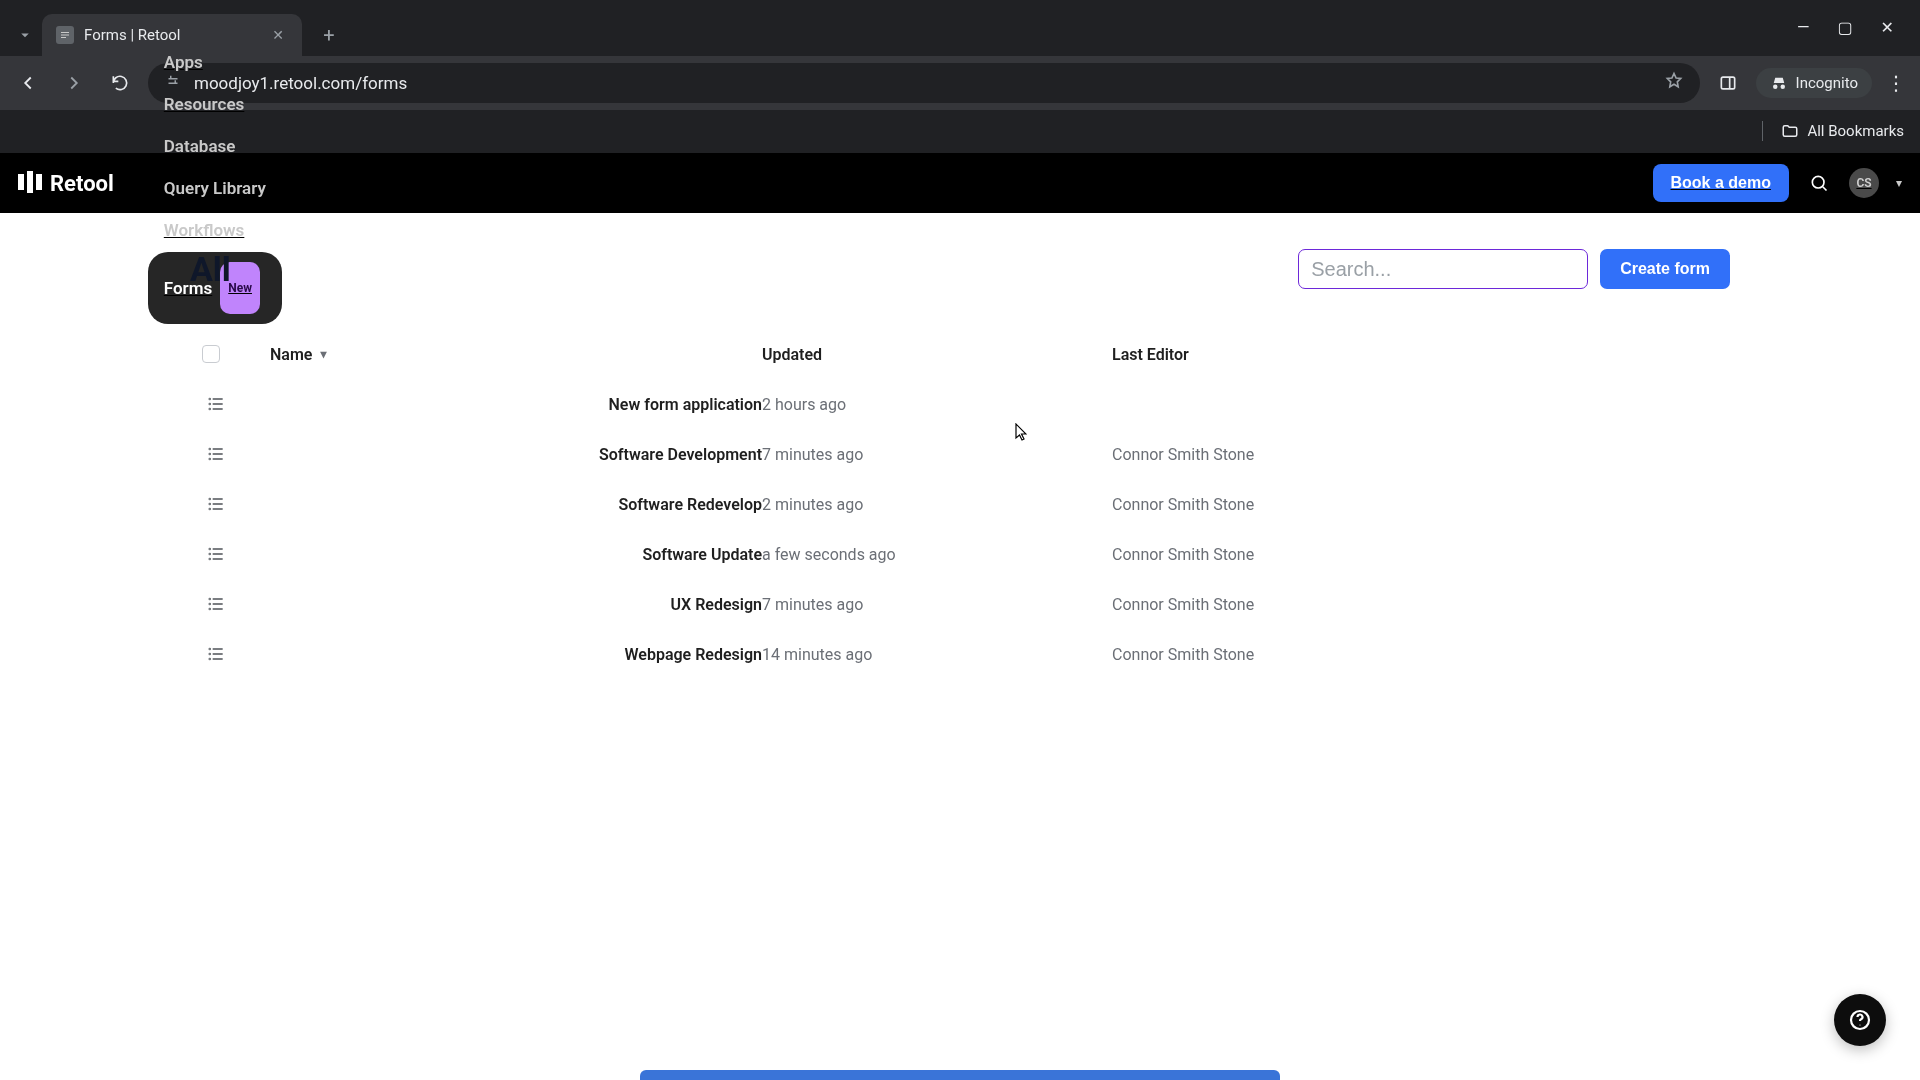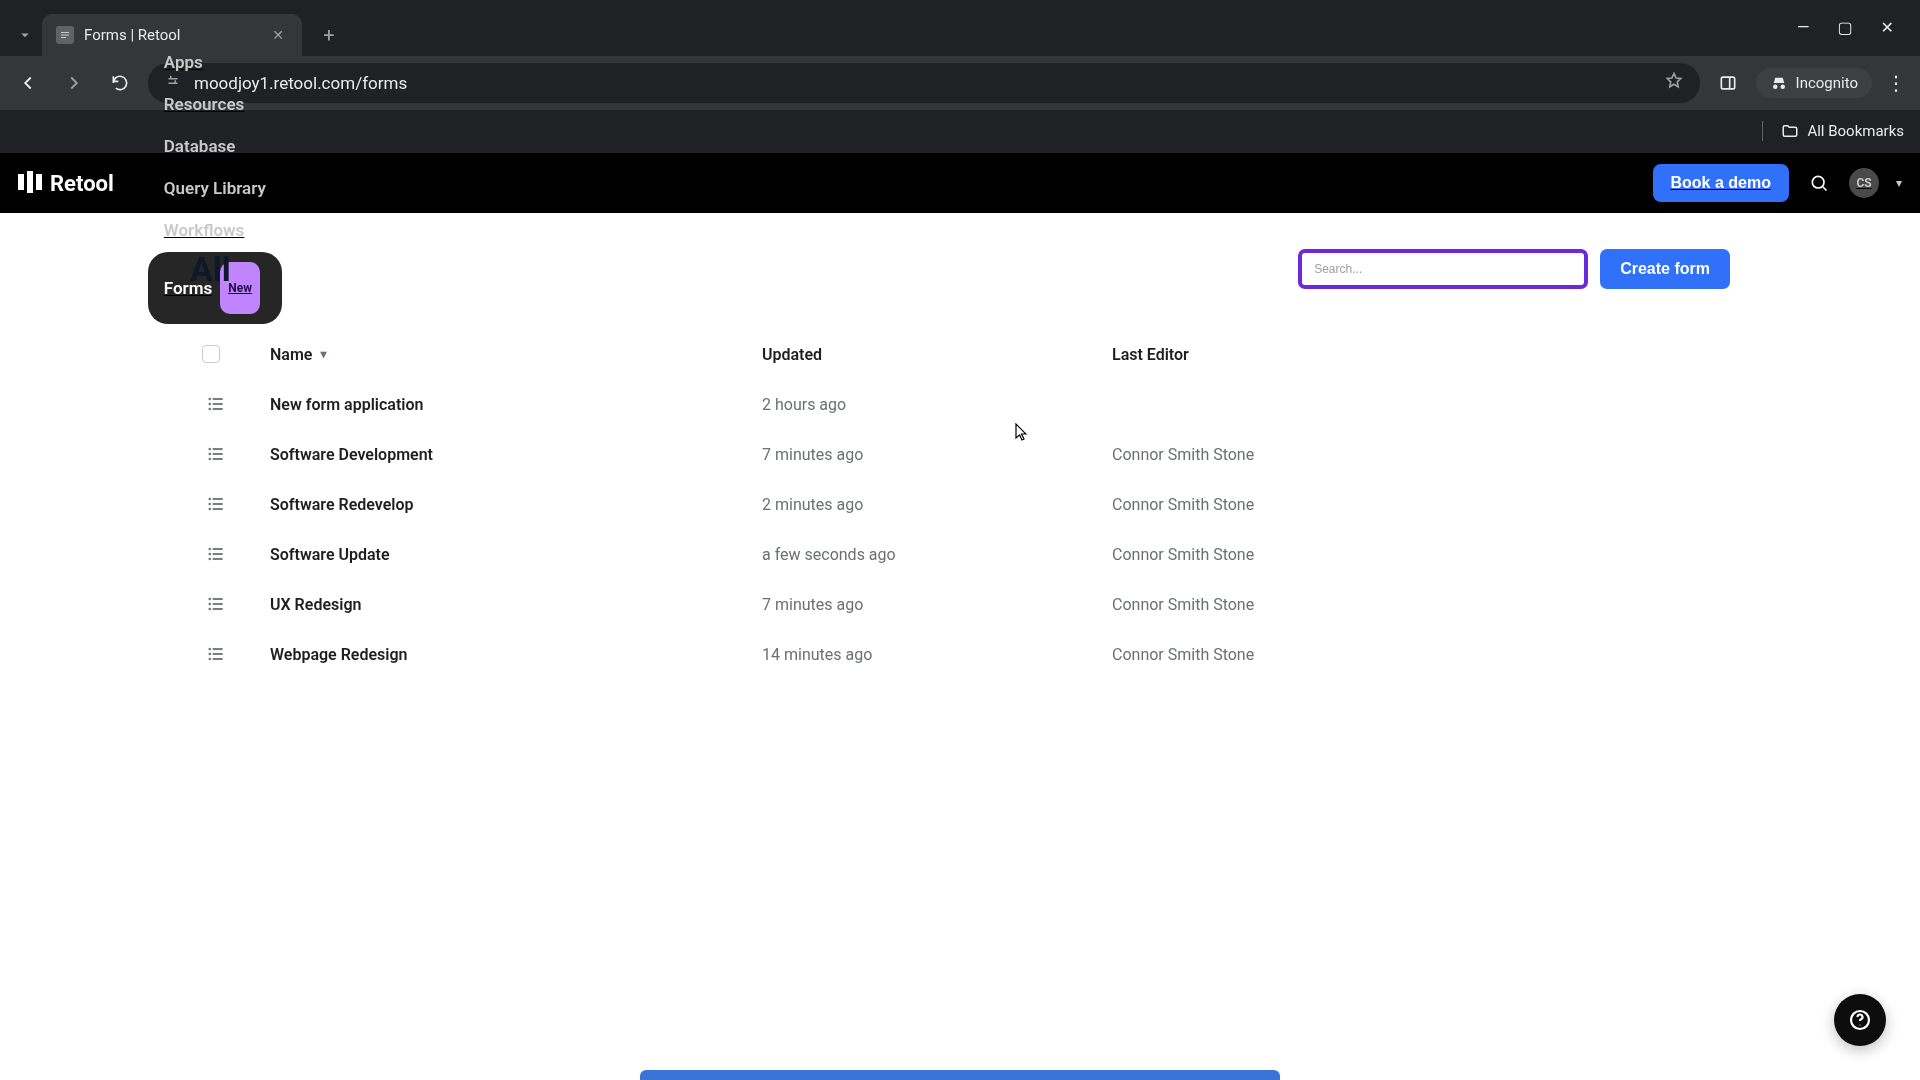--- a/index.html
+++ b/index.html
@@ -45,34 +45,34 @@
   .hicon { color:#fff; width:26px; height:26px; display:flex; align-items:center; justify-content:center; }
   .avatar { width:30px; height:30px; border-radius:50%; background:#4a4a4a; color:#d0d0d0; font-size:12px; font-weight:600; display:flex; align-items:center; justify-content:center; }
   .av-caret { color:#c9c9c9; font-size:12px; }
 
   
   .content { flex:1; padding: 36px 0 0 0; display:flex; flex-direction:column; align-items:center; position:relative; }
   .content-inner { width: 1540px; }
   .title-row { display:flex; align-items:center; }
   .page-title { font-size:34px; font-weight:700; color:#0f172a; }
   .title-actions { margin-left:auto; display:flex; gap:12px; }
-  .search-box { width:290px; height:40px; border:4px solid #6d28d9; border-radius:7px; padding:4px 12px; font-size:12px; color:#333; }
+  .search-box { width:290px; height:40px; border:1px solid #6d28d9; border-radius:7px; padding:4px 12px; font-size:20px; color:#333; }
   .search-box::placeholder { color:#9aa0a6; }
   .create-btn { background:#3170f9; color:#fff; font-weight:600; font-size:16px; padding:0 20px; height:40px; border:none; border-radius:7px; }
 
   .table { margin-top:40px; }
   .thead, .trow { display:grid; grid-template-columns: 52px 520px 350px 1fr; align-items:center; height:50px; }
   .thead { color:#1f1f1f; font-weight:600; font-size:16px; }
   .thead .checkbox { width:18px; height:18px; border:1.5px solid #c9ccd1; border-radius:4px; margin-left:12px; }
   .name-col { display:flex; align-items:center; gap:8px; padding-left:28px; }
   .sort-caret { color:#6b6f76; font-size:12px; }
   .trow { font-size:16px; }
   .row-icon { color:#5f6368; display:flex; justify-content:center; }
   .row-icon svg { width:20px; height:20px; }
-  .row-name { font-weight:600; color:#1f1f1f; padding-left:28px; }
+  .row-name { font-weight:600; color:#1f1f1f; padding-left:28px;text-align:right; }
   .row-updated, .row-editor { color:#6b6f76; }
 
   .cursor-dot { position:absolute; left:1015px; top:210px; width:12px; height:18px; pointer-events:none; }
   .cursor-dot svg { width:100%; height:100%; }
 
   .help-fab { position:fixed; right:34px; bottom:34px; width:52px; height:52px; border-radius:50%; background:#0d0d0d; color:#fff; display:flex; align-items:center; justify-content:center; font-size:22px; font-weight:700; box-shadow:0 4px 14px rgba(0,0,0,.25); }
 
   .bottom-bar-hint { position:fixed; left:50%; bottom:0; transform:translateX(-50%); width:640px; height:10px; background:#3a74d8; border-radius:6px 6px 0 0; }
 </style>
 </head>

